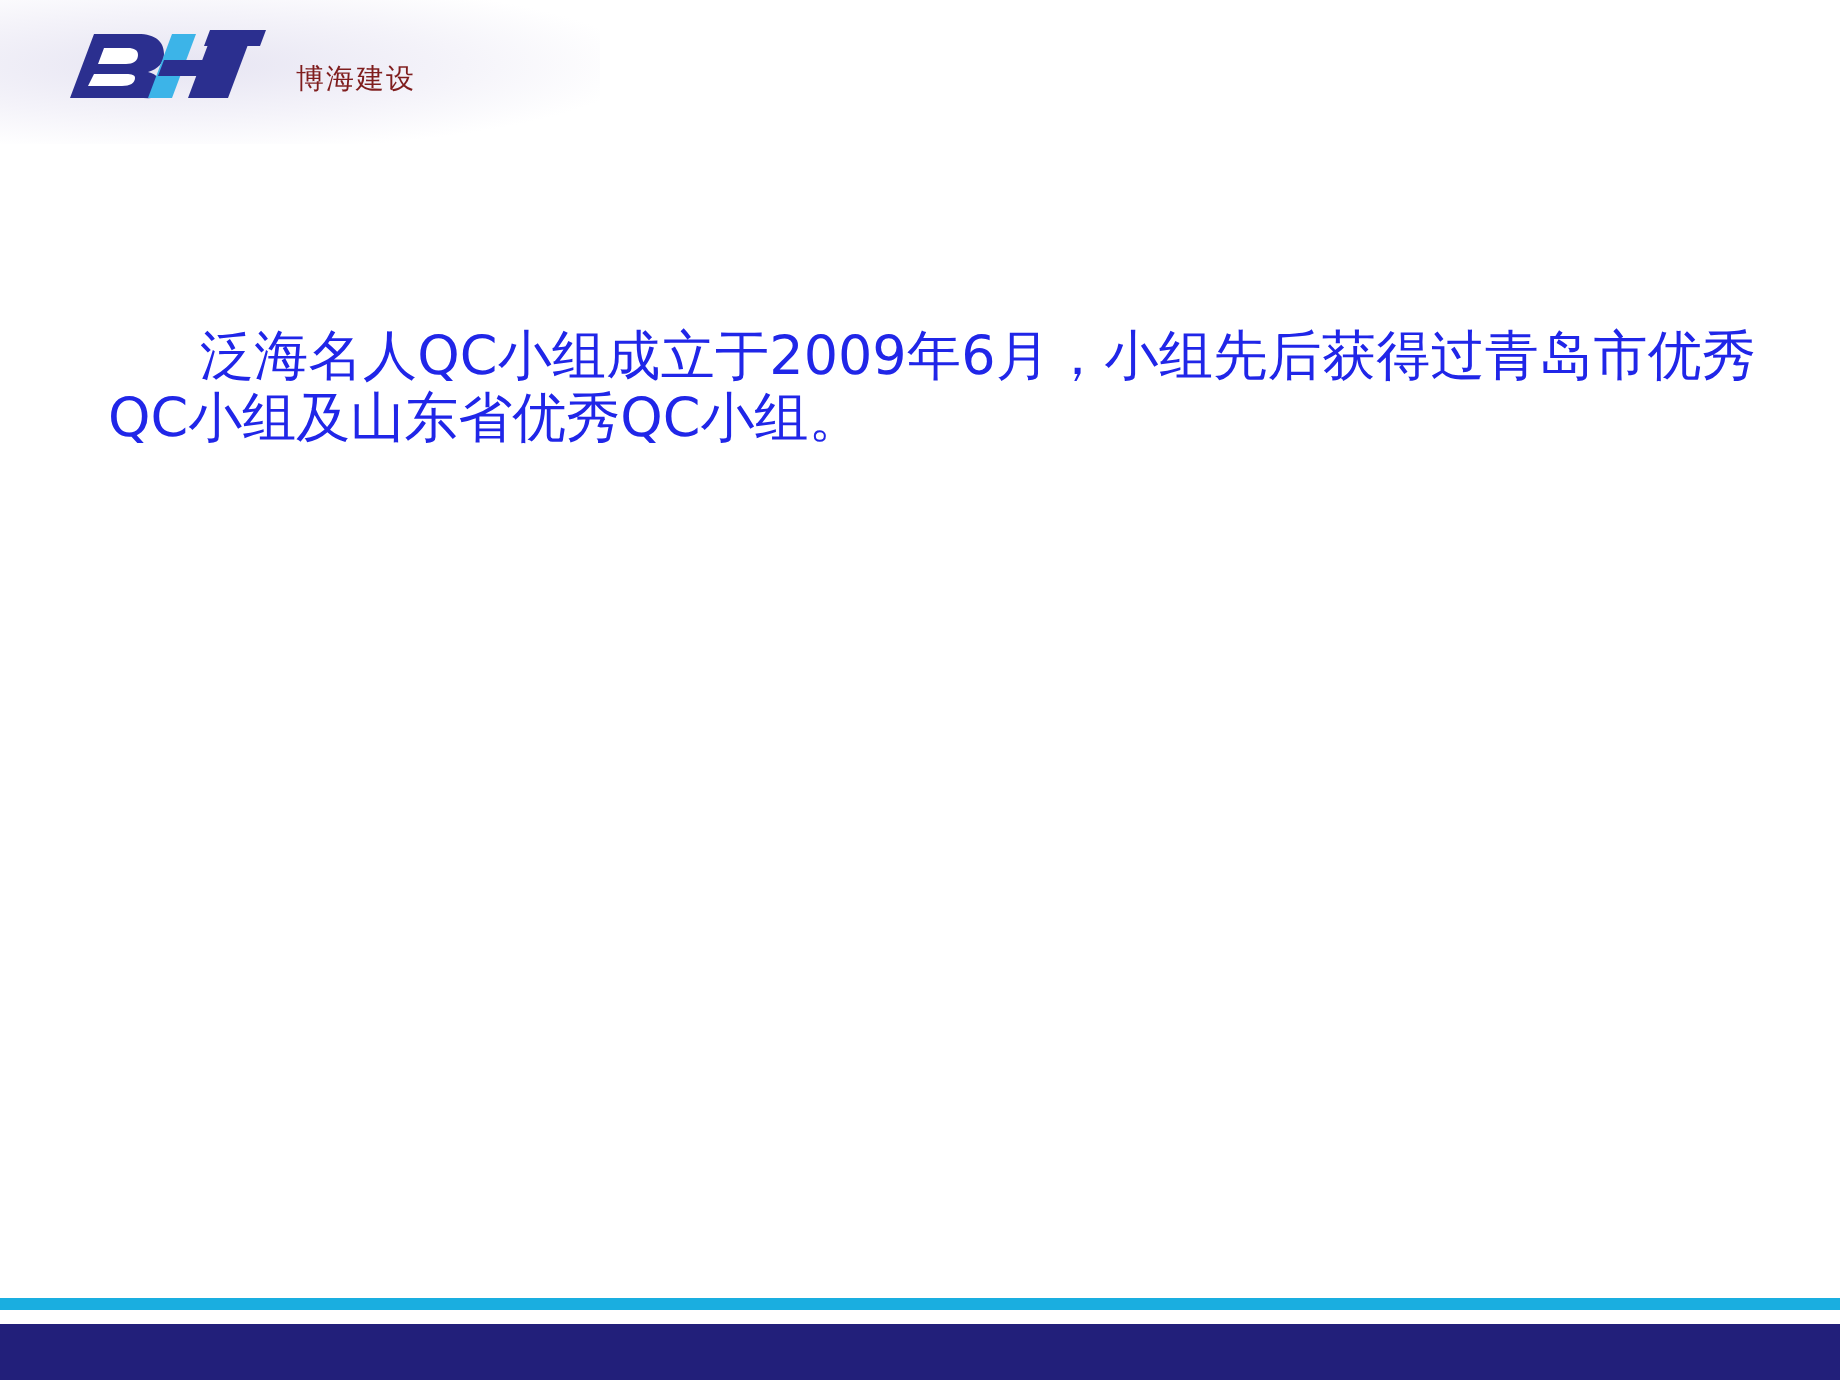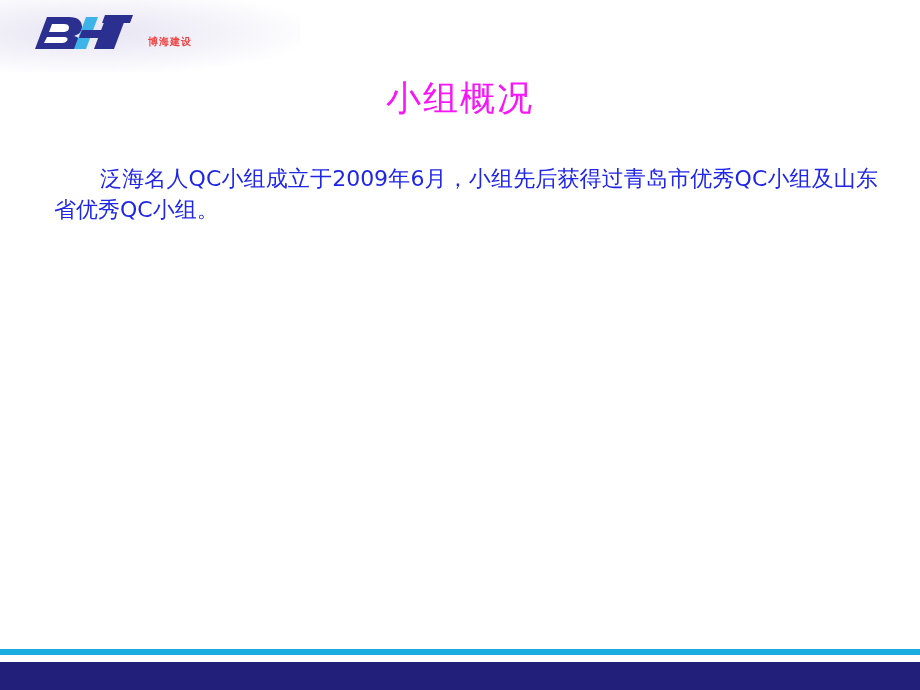--- a/index.html
+++ b/index.html
@@ -46,27 +46,27 @@
     align-items: flex-end;
     gap: 8px;
   }
   .logo-mark {
     display: block;
     width: 110px;
     height: 42px;
   }
   .logo-cn {
     font-family: "DejaVu Sans", "Liberation Sans", sans-serif;
-    font-size: 10px;
+    font-size: 14px;
     letter-spacing: 1px;
-    color: #ef4444;
+    color: #7f1d1d;
     white-space: nowrap;
     line-height: 1;
     padding-bottom: 7px;
-    font-weight: 700;
+    font-weight: 400;
   }
 
   
   .slide-title {
     position: absolute;
     left: 0;
     top: 79px;
     width: 920px;
     text-align: center;
     color: #f914f9;
@@ -80,21 +80,21 @@
   
   .body-copy {
     position: absolute;
     left: 54px;
     top: 163px;
     width: 824px;
   }
   .para {
     color: #2026e8;
     font-family: "DejaVu Sans", "Liberation Sans", sans-serif;
-    font-size: 22px;
+    font-size: 27px;
     line-height: 31px;
     text-align: justify;
     text-justify: inter-ideograph;
     text-indent: 46px;
     margin: 0;
     letter-spacing: 0px;
   }
   .para + .para {
     margin-top: 4px;
   }
@@ -144,21 +144,20 @@
 
         <path d="M152 10 L192 10 L168 74 L128 74 Z" fill="#2b2f8f"></path>
         <path d="M104 36 L178 36 L172 52 L98 52 Z" fill="#2b2f8f"></path>
 
         <path d="M150 6 L206 6 L200 22 L144 22 Z" fill="#2b2f8f"></path>
       </g>
     </svg>
     <span class="logo-cn">博海建设</span>
   </div>
 
-  <div class="slide-title">小组概况</div>
 
   <div class="body-copy">
     <p class="para">泛海名人QC小组成立于2009年6月，小组先后获得过青岛市优秀QC小组及山东省优秀QC小组。</p>
   </div>
 
   <div class="footer-rule"></div>
   <div class="footer-gap"></div>
   <div class="footer-band"></div>
 
 </div>

